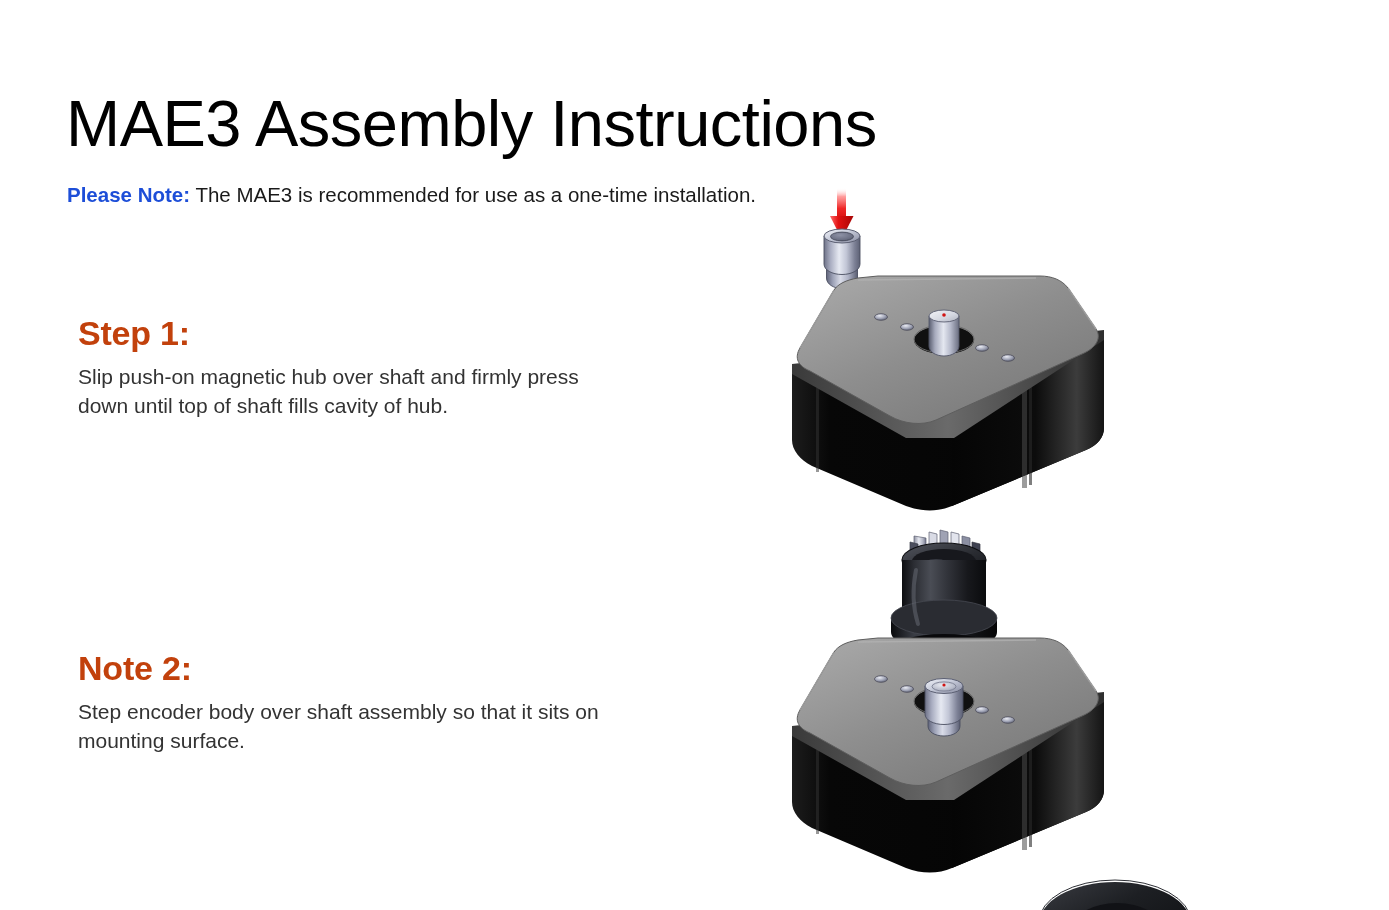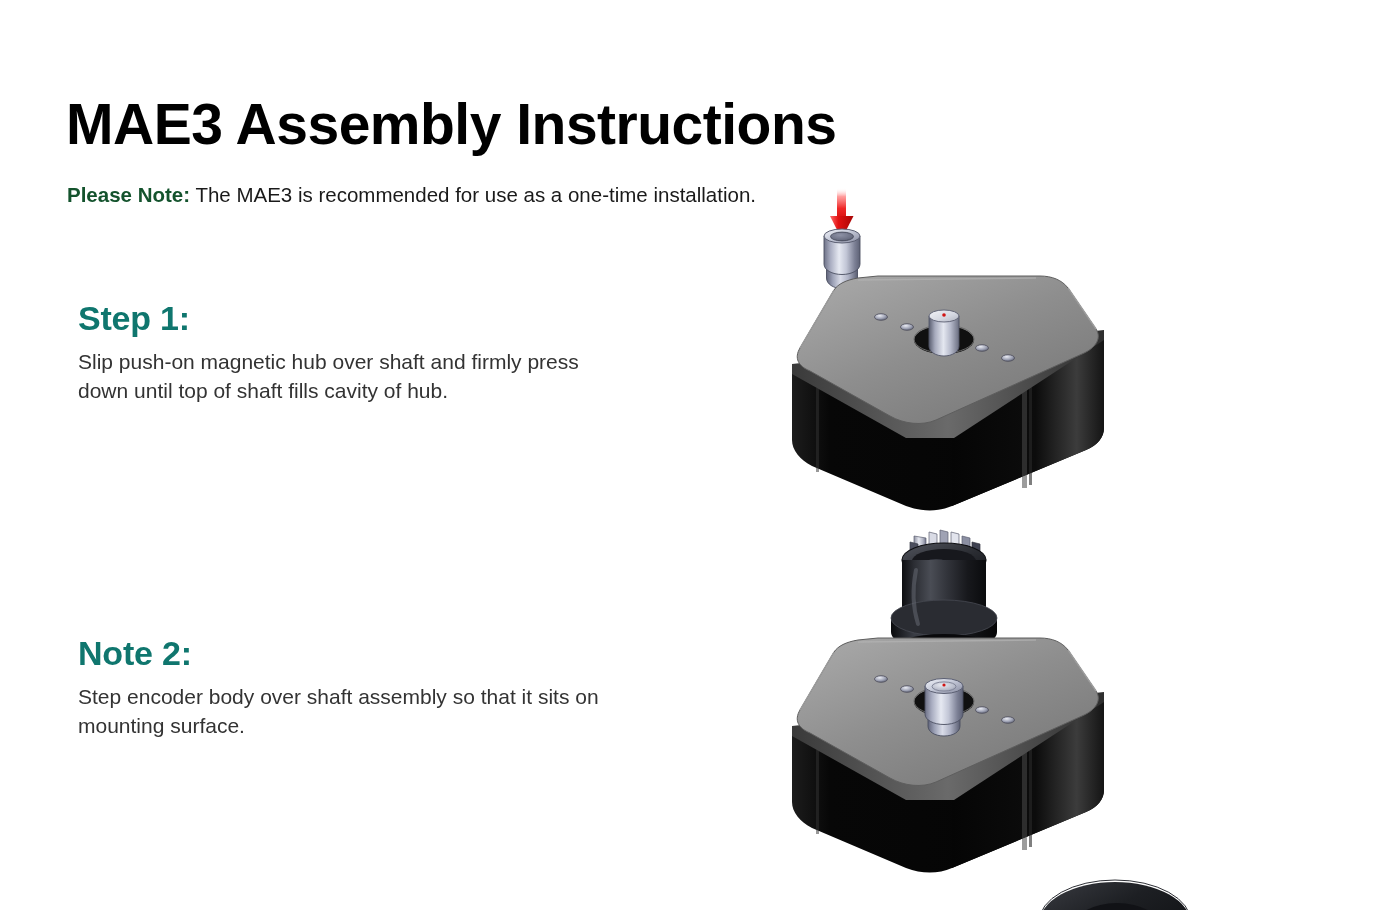--- a/index.html
+++ b/index.html
@@ -19,57 +19,57 @@
   .page {
     position: absolute;
     inset: 0;
   }
 
   
   .doc-title {
     position: absolute;
     left: 66px;
     top: 82px;
-    font-size: 57px;
+    font-size: 65px;
     line-height: 66px;
-    font-weight: 700;
+    font-weight: 400;
     color: #000000;
     letter-spacing: -0.5px;
     white-space: nowrap;
     margin-top: 9px;
   }
   .doc-note {
     position: absolute;
     left: 67px;
     top: 161px;
     font-size: 20.5px;
     line-height: 26px;
     color: #1a1a1a;
     white-space: nowrap;
   }
   .doc-note .note-label {
     font-weight: bold;
-    color: #14532d;
+    color: #1d4ed8;
   }
 
   
   .step-block {
     position: absolute;
     left: 78px;
     width: 600px;
   }
   .step-1 { top: 297px; }
   .step-2 { top: 632px; }
 
   .step-heading {
     font-size: 34px;
     line-height: 42px;
     font-weight: bold;
-    color: #0f766e;
-    margin: 0 0 8px 0;
+    color: #c2410c;
+    margin: 15px 0 8px 0;
     letter-spacing: -0.2px;
   }
   .step-body {
     font-size: 21px;
     line-height: 29px;
     color: #333333;
     margin: 0;
     max-width: 530px;
   }
 

